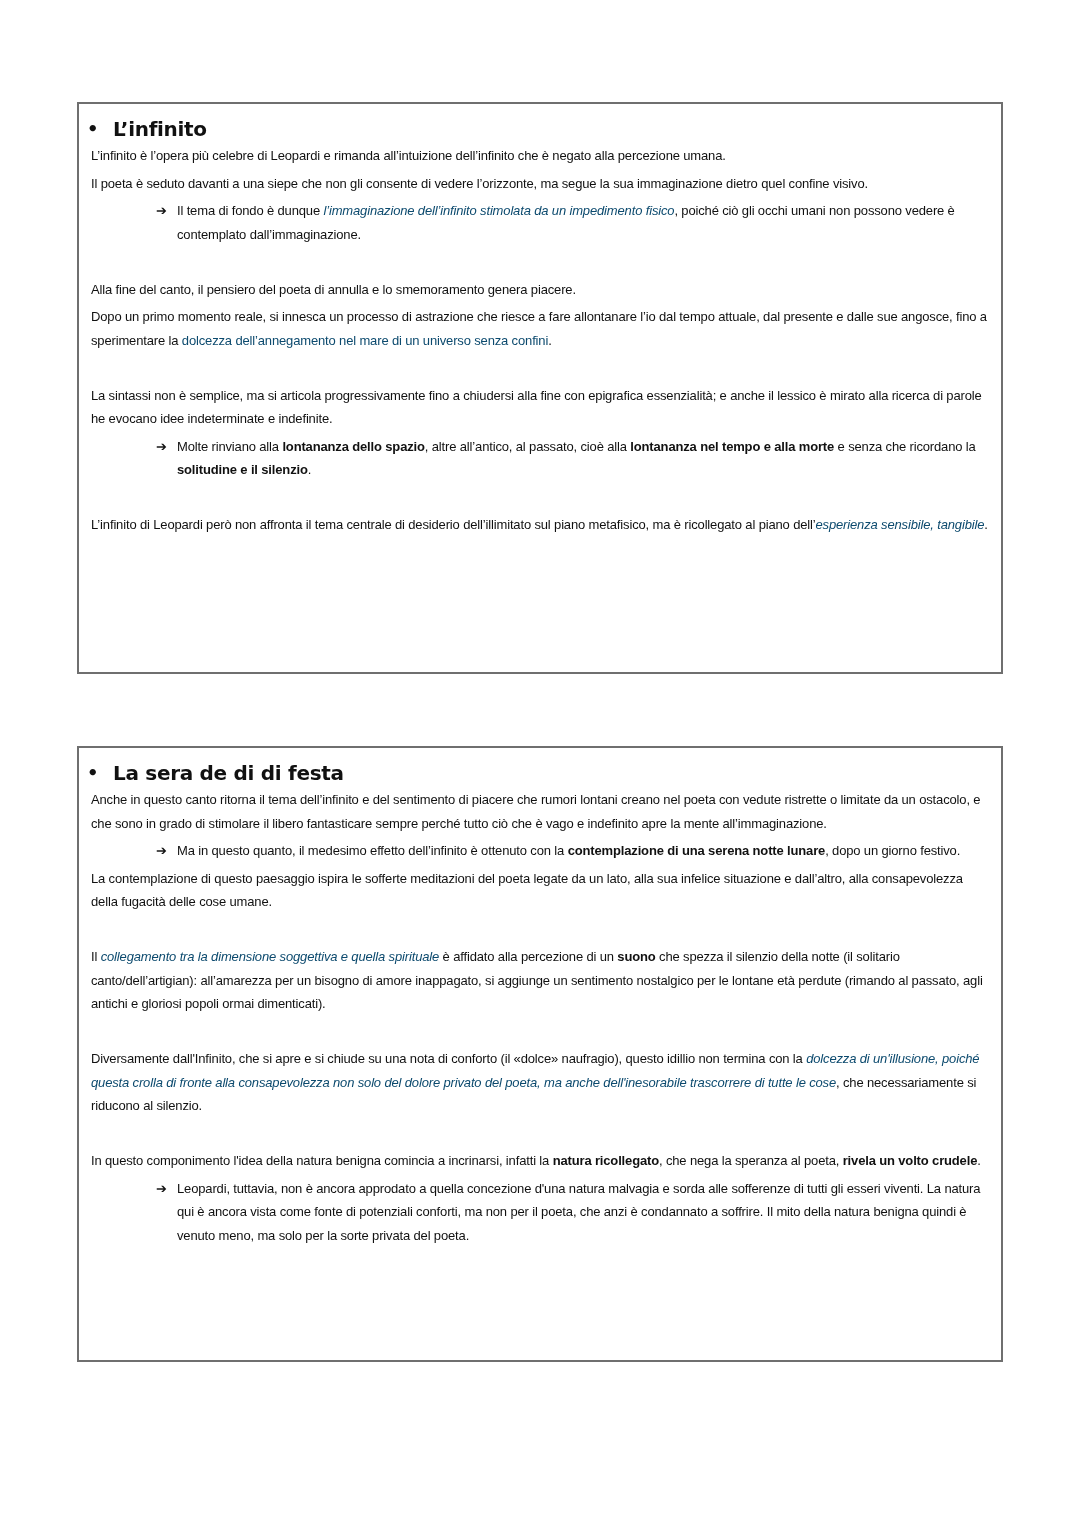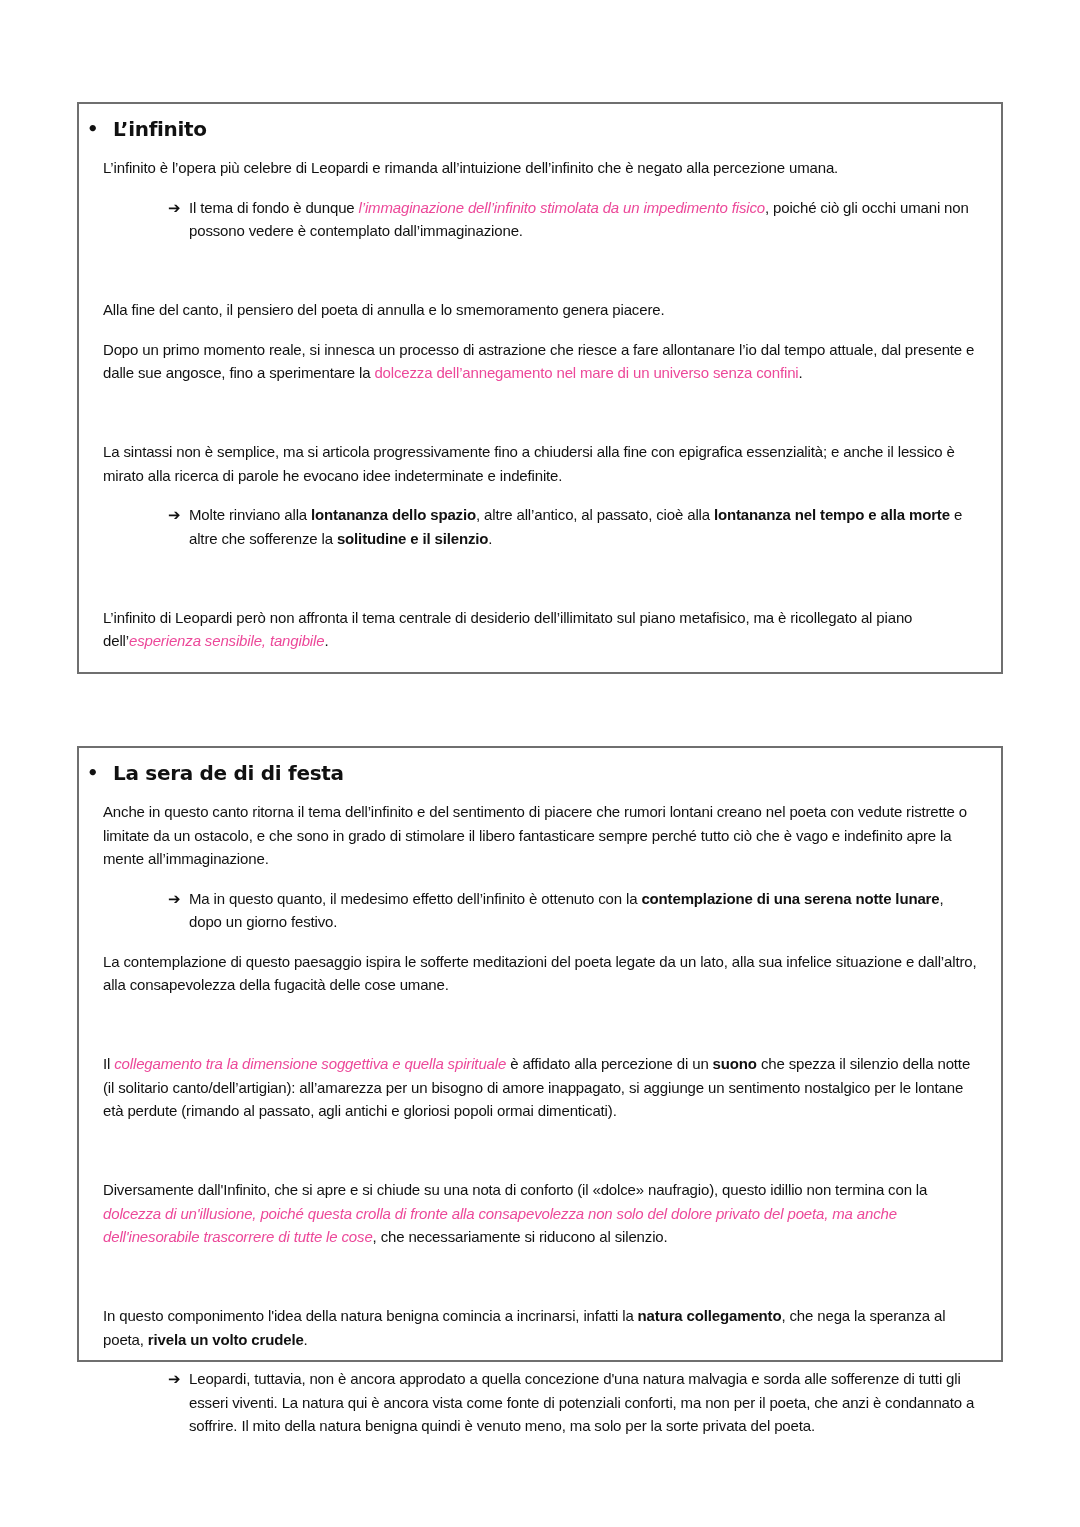--- a/index.html
+++ b/index.html
@@ -14,60 +14,61 @@
   }
   #box1 { top: 102px; height: 552px; }
   #box2 { top: 746px; height: 596px; }
   .inner { padding: 0 8px; }
   .title {
     font-family: "DejaVu Sans", sans-serif; font-weight: bold;
     font-size: 20px; line-height: 26px; letter-spacing: -0.3px;
     display: flex; align-items: center; margin: 2px 0 -2px 0;
   }
   .bullet { display: inline-block; width: 26px; font-size: 18px; }
-  p { margin: 16px; font-size: 15px; line-height: 23.5px; letter-spacing: -0.15px; }
+  p { margin: 4px; font-size: 13px; line-height: 23.5px; letter-spacing: -0.15px; }
   p.sub { padding-left: 86px; text-indent: -21px; }
   .arrow { display: inline-block; width: 21px; text-indent: 0; }
   .gap { height: 23.5px; }
-  .teal { color: #ec4899; }
+  .teal { color: #0c4a6e; }
   .ital { font-style: italic; }
   b { font-weight: bold; text-align: center; }
 </style>
 </head>
 <body>
 
 <div class="box" id="box1">
   <div class="inner">
     <div class="title">
       <span class="bullet">•</span>
       <span>L’infinito</span>
     </div>
     <p>L’infinito è l’opera più celebre di Leopardi e rimanda all’intuizione dell’infinito che è negato alla percezione umana.</p>
+    <p>Il poeta è seduto davanti a una siepe che non gli consente di vedere l’orizzonte, ma segue la sua immaginazione dietro quel confine visivo.</p>
     <p class="sub"><span class="arrow">➔</span><span>Il tema di fondo è dunque </span><span class="teal ital">l’immaginazione dell’infinito stimolata da un impedimento fisico</span><span>, poiché ciò gli occhi umani non possono vedere è contemplato dall’immaginazione.</span></p>
     <div class="gap"></div>
     <p>Alla fine del canto, il pensiero del poeta di annulla e lo smemoramento genera piacere.</p>
     <p><span>Dopo un primo momento reale, si innesca un processo di astrazione che riesce a fare allontanare l’io dal tempo attuale, dal presente e dalle sue angosce, fino a sperimentare la </span><span class="teal">dolcezza dell’annegamento nel mare di un universo senza confini</span><span>.</span></p>
     <div class="gap"></div>
     <p>La sintassi non è semplice, ma si articola progressivamente fino a chiudersi alla fine con epigrafica essenzialità; e anche il lessico è mirato alla ricerca di parole he evocano idee indeterminate e indefinite.</p>
-    <p class="sub"><span class="arrow">➔</span><span>Molte rinviano alla </span><b>lontananza dello spazio</b><span>, altre all’antico, al passato, cioè alla </span><b>lontananza nel tempo e alla morte</b><span> e altre che sofferenze la </span><b>solitudine e il silenzio</b><span>.</span></p>
+    <p class="sub"><span class="arrow">➔</span><span>Molte rinviano alla </span><b>lontananza dello spazio</b><span>, altre all’antico, al passato, cioè alla </span><b>lontananza nel tempo e alla morte</b><span> e senza che ricordano la </span><b>solitudine e il silenzio</b><span>.</span></p>
     <div class="gap"></div>
     <p><span>L’infinito di Leopardi però non affronta il tema centrale di desiderio dell’illimitato sul piano metafisico, ma è ricollegato al piano dell’</span><span class="teal ital">esperienza sensibile, tangibile</span><span>.</span></p>
   </div>
 </div>
 
 <div class="box" id="box2">
   <div class="inner">
     <div class="title">
       <span class="bullet">•</span>
       <span>La sera de di di festa</span>
     </div>
     <p>Anche in questo canto ritorna il tema dell’infinito e del sentimento di piacere che rumori lontani creano nel poeta con vedute ristrette o limitate da un ostacolo, e che sono in grado di stimolare il libero fantasticare sempre perché tutto ciò che è vago e indefinito apre la mente all’immaginazione.</p>
     <p class="sub"><span class="arrow">➔</span><span>Ma in questo quanto, il medesimo effetto dell’infinito è ottenuto con la </span><b>contemplazione di una serena notte lunare</b><span>, dopo un giorno festivo.</span></p>
     <p>La contemplazione di questo paesaggio ispira le sofferte meditazioni del poeta legate da un lato, alla sua infelice situazione e dall’altro, alla consapevolezza della fugacità delle cose umane.</p>
     <div class="gap"></div>
     <p><span>Il </span><span class="teal ital">collegamento tra la dimensione soggettiva e quella spirituale</span><span> è affidato alla percezione di un </span><b>suono</b><span> che spezza il silenzio della notte (il solitario canto/dell’artigian): all’amarezza per un bisogno di amore inappagato, si aggiunge un sentimento nostalgico per le lontane età perdute (rimando al passato, agli antichi e gloriosi popoli ormai dimenticati).</span></p>
     <div class="gap"></div>
     <p><span>Diversamente dall'Infinito, che si apre e si chiude su una nota di conforto (il «dolce» naufragio), questo idillio non termina con la </span><span class="teal ital">dolcezza di un'illusione, poiché questa crolla di fronte alla consapevolezza non solo del dolore privato del poeta, ma anche dell'inesorabile trascorrere di tutte le cose</span><span>, che necessariamente si riducono al silenzio.</span></p>
     <div class="gap"></div>
-    <p><span>In questo componimento l'idea della natura benigna comincia a incrinarsi, infatti la </span><b>natura collegamento</b><span>, che nega la speranza al poeta, </span><b>rivela un volto crudele</b><span>.</span></p>
+    <p><span>In questo componimento l'idea della natura benigna comincia a incrinarsi, infatti la </span><b>natura ricollegato</b><span>, che nega la speranza al poeta, </span><b>rivela un volto crudele</b><span>.</span></p>
     <p class="sub"><span class="arrow">➔</span><span>Leopardi, tuttavia, non è ancora approdato a quella concezione d'una natura malvagia e sorda alle sofferenze di tutti gli esseri viventi. La natura qui è ancora vista come fonte di potenziali conforti, ma non per il poeta, che anzi è condannato a soffrire. Il mito della natura benigna quindi è venuto meno, ma solo per la sorte privata del poeta.</span></p>
   </div>
 </div>
 
 </body></html>

